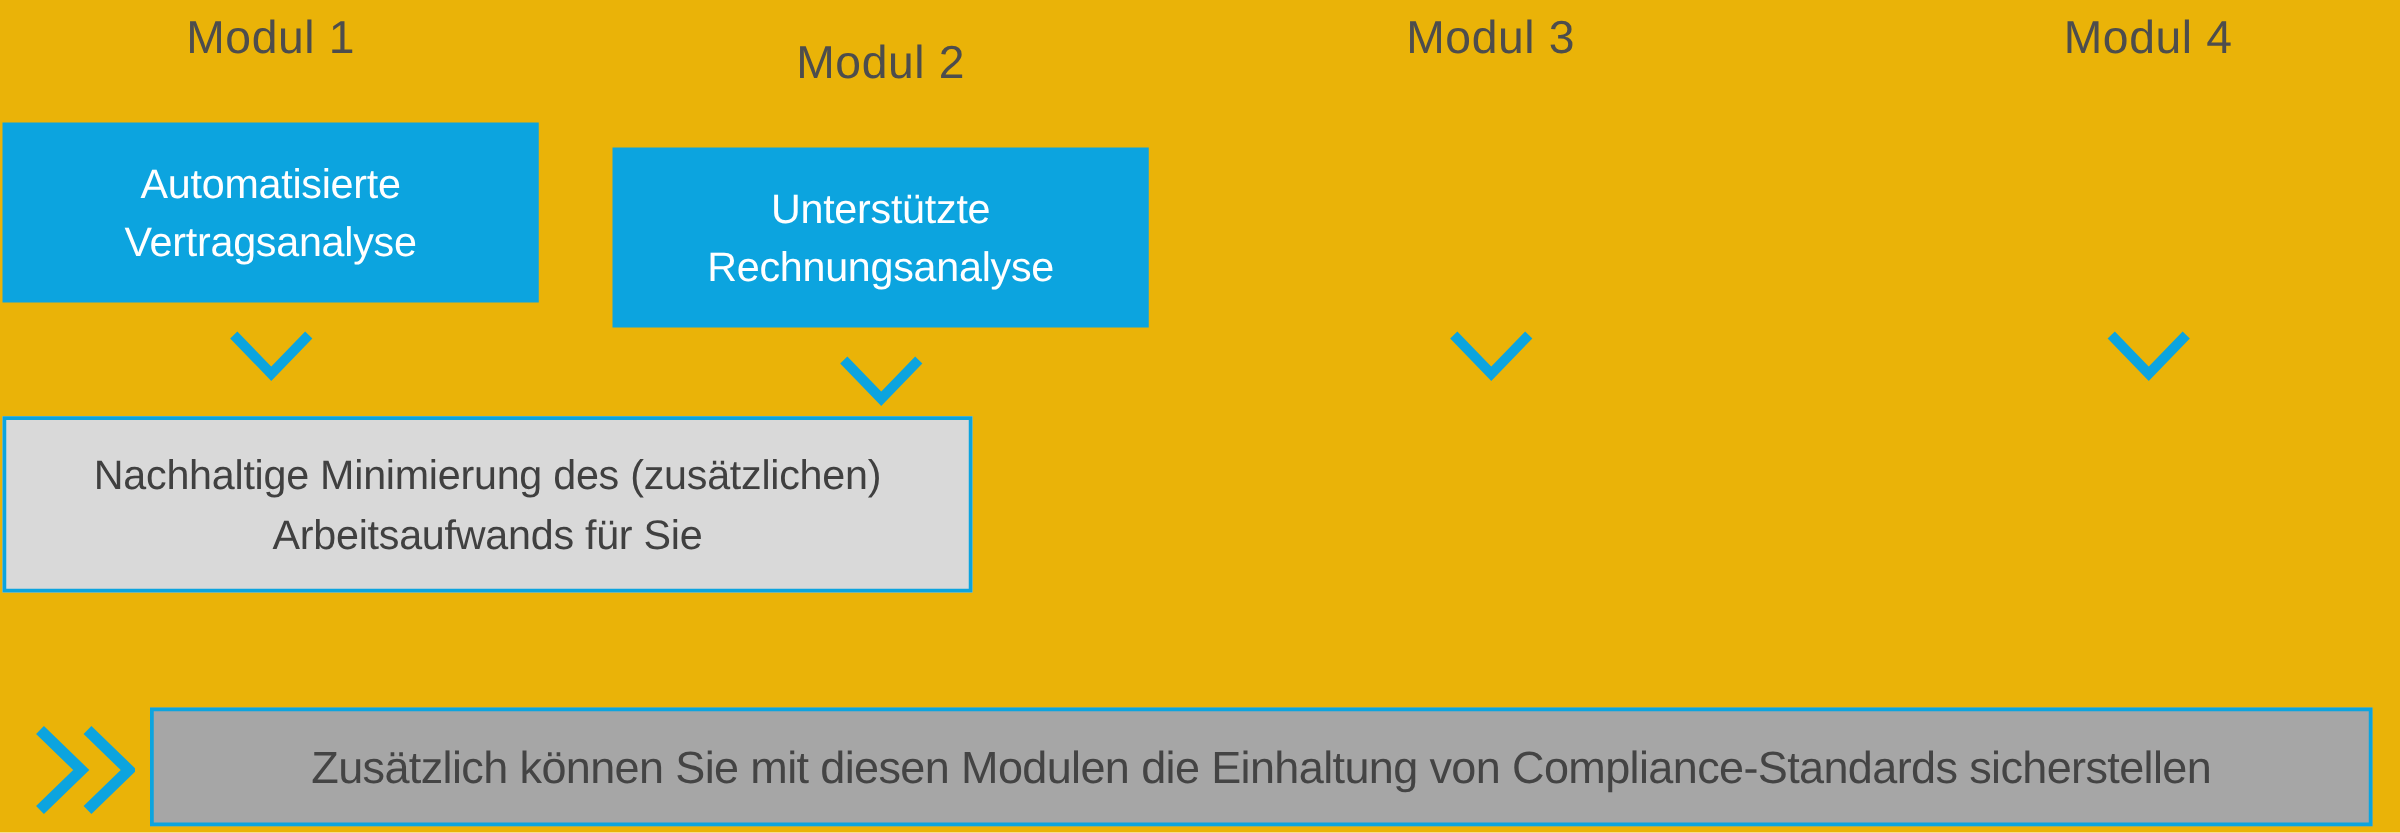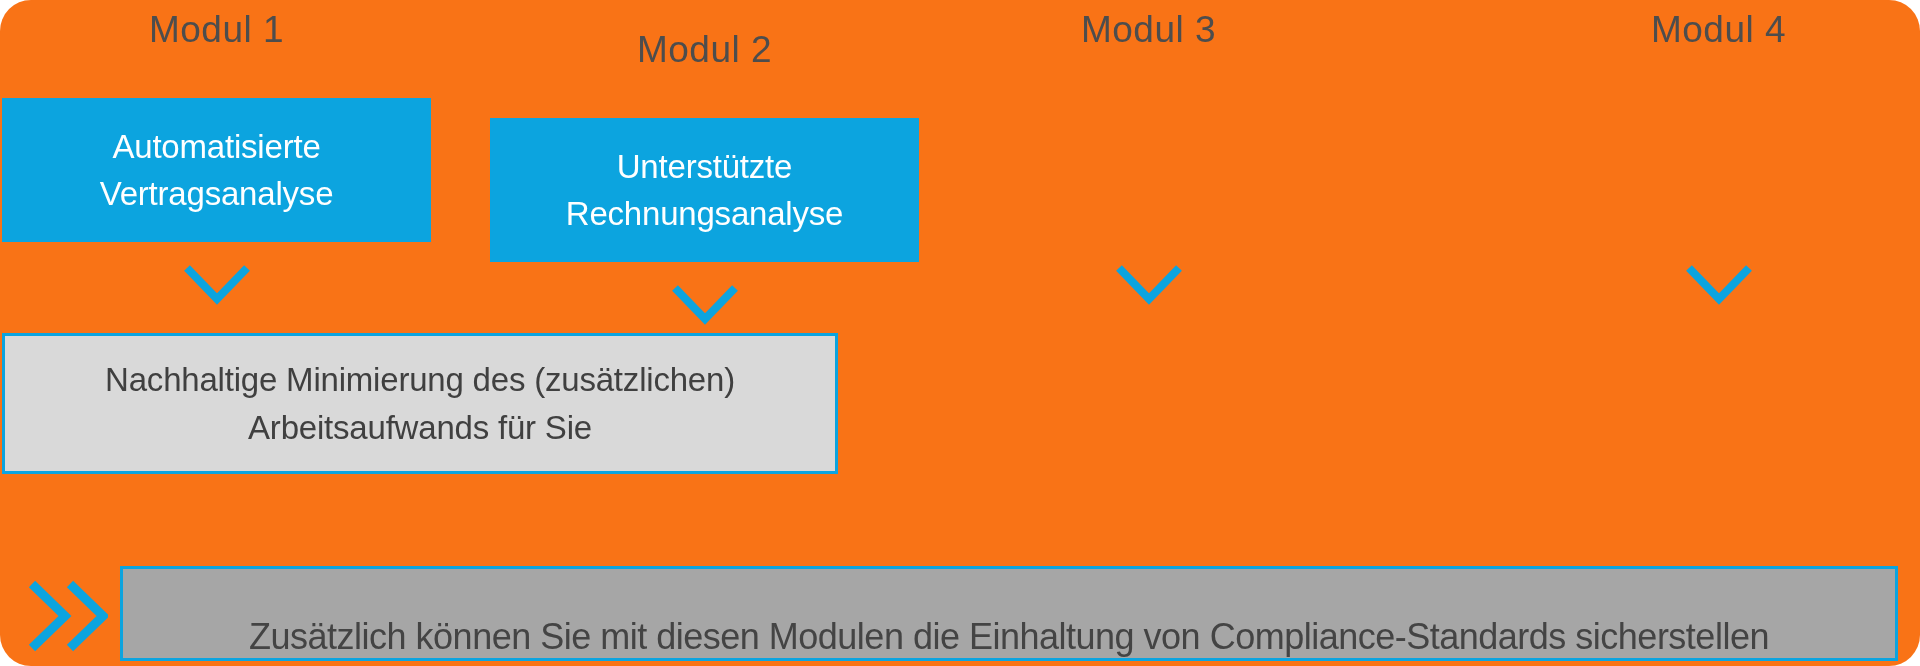--- a/index.html
+++ b/index.html
@@ -11,34 +11,33 @@
     --title-white: #FFFFFF;
   }
   * { margin: 0; padding: 0; box-sizing: border-box; }
   html, body { background: #FFFFFF; }
   body { font-family: "Liberation Sans", "DejaVu Sans", sans-serif; }
 
   .stage {
     position: relative;
     width: 1920px;
     height: 666px;
-    background: #f97316;
+    background: #eab308;
     overflow: hidden;
-    border-radius: 31px;
   }
 
   .module-col {
     position: absolute;
     top: 0;
     width: 429px;
     height: 333px;
   }
   .module-col.c1 { left: 2px; }
   .module-col.c2 { left: 490px; margin-top: 20px; }
-  .module-col.c3 { left: 934px; padding-left: 24px; }
+  .module-col.c3 { left: 978px; padding-left: 24px; }
   .module-col.c4 { left: 1466px; margin-left: 38px; }
 
   .module-label {
     position: absolute;
     top: 6px;
     left: 0;
     width: 100%;
     height: 48px;
     line-height: 48px;
     text-align: center;
@@ -83,21 +82,21 @@
   .outcome-box {
     position: absolute;
     top: 333px;
     height: 141px;
     background: var(--box-fill);
     border: 3px solid var(--accent-blue);
     display: flex;
     align-items: center;
     justify-content: center;
   }
-  .outcome-box.o1 { left: 2px;   width: 836px; }
+  .outcome-box.o1 { left: 2px;   width: 776px; }
   .outcome-box.o2 { left: 978px; width: 919px; }
   .outcome-text {
     white-space: pre-line;
     text-align: center;
     font-size: 33px;
     line-height: 48px;
     color: var(--text-dark);
     letter-spacing: -0.2px;
   }
 
@@ -112,21 +111,21 @@
 
   .banner {
     position: absolute;
     left: 120px;
     top: 566px;
     width: 1778px;
     height: 95px;
     background: var(--banner-fill);
     border: 3px solid var(--accent-blue);
     display: flex;
-    align-items: flex-end;
+    align-items: center;
     justify-content: center;
   }
   .banner-text {
     font-size: 36px;
     letter-spacing: -0.5px;
     color: #444444;
     white-space: nowrap;
     text-align: center;
   }
 </style>

